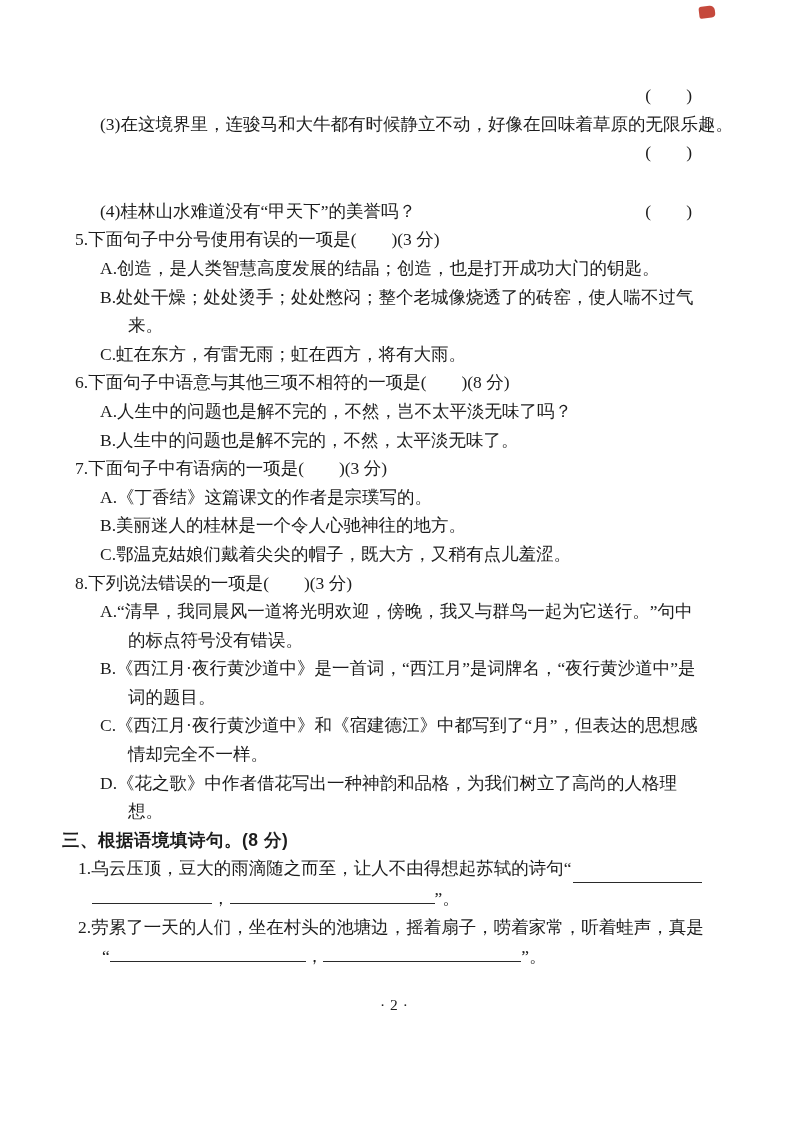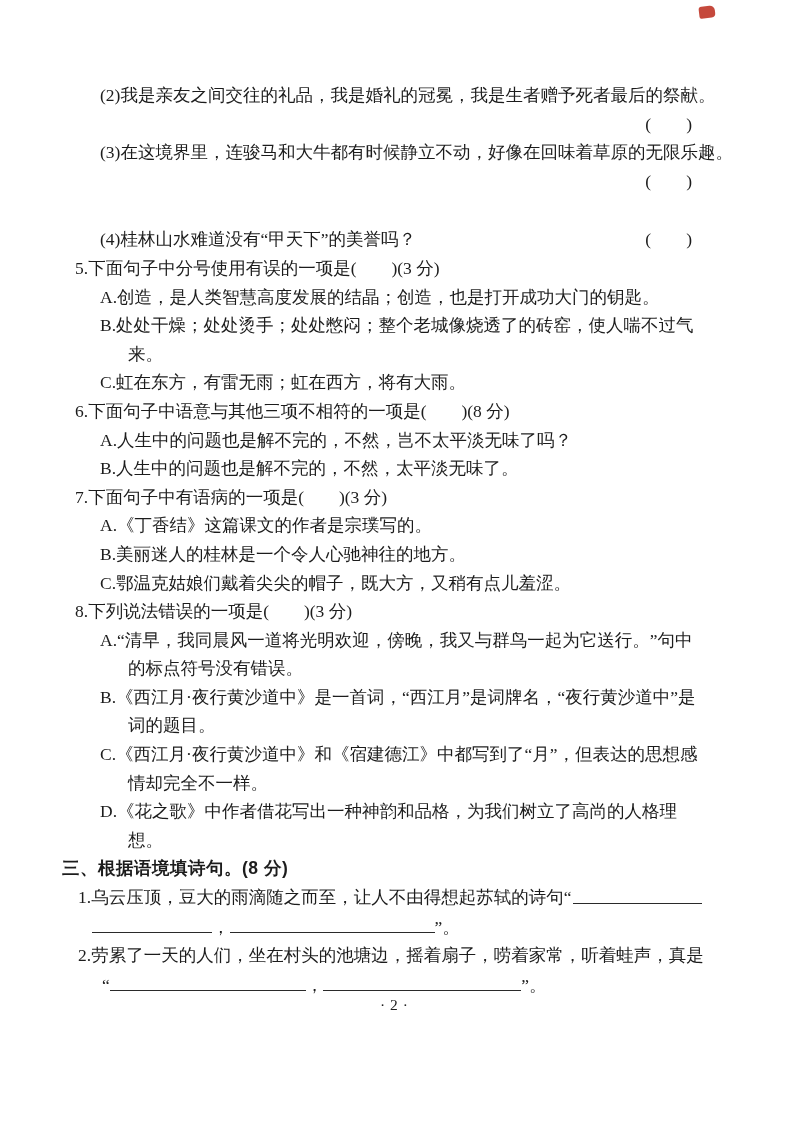--- a/index.html
+++ b/index.html
@@ -45,21 +45,21 @@
     font-family:Liberation Serif, serif;
   }
   .sec-heading{
     font-weight:700;
     font-family:"Liberation Sans","DejaVu Sans",sans-serif;
     letter-spacing:0.5px;
   }
   .fill-line1{
     display:flex;
     padding-left:16px;
-    align-items:flex-start;
+    align-items:flex-end;
   }
   .fill-line1 .lead{white-space:nowrap;}
   .blank{
     display:inline-block;
     border-bottom:1.2px solid #2a2a2a;
     height:20px;
     vertical-align:baseline;
   }
   .blank.grow{flex:1;margin-left:2px;}
   .fill-line2{
@@ -86,21 +86,20 @@
 </style>
 </head>
 <body>
 
 <div class="page">
 
   <div class="red-stamp"></div>
 
   <div class="sheet">
 
-    <div class="line judge-text">(2)我是亲友之间交往的礼品，我是婚礼的冠冕，我是生者赠予死者最后的祭献。</div>
     <div class="line judge-bracket-line">
         <span>(　　)</span>
       </div>
 
     <div class="line judge-text">(3)在这境界里，连骏马和大牛都有时候静立不动，好像在回味着草原的无限乐趣。</div>
     <div class="line judge-bracket-line">
         <span>(　　)</span>
       </div>
 
     <div class="line judge-inline">

